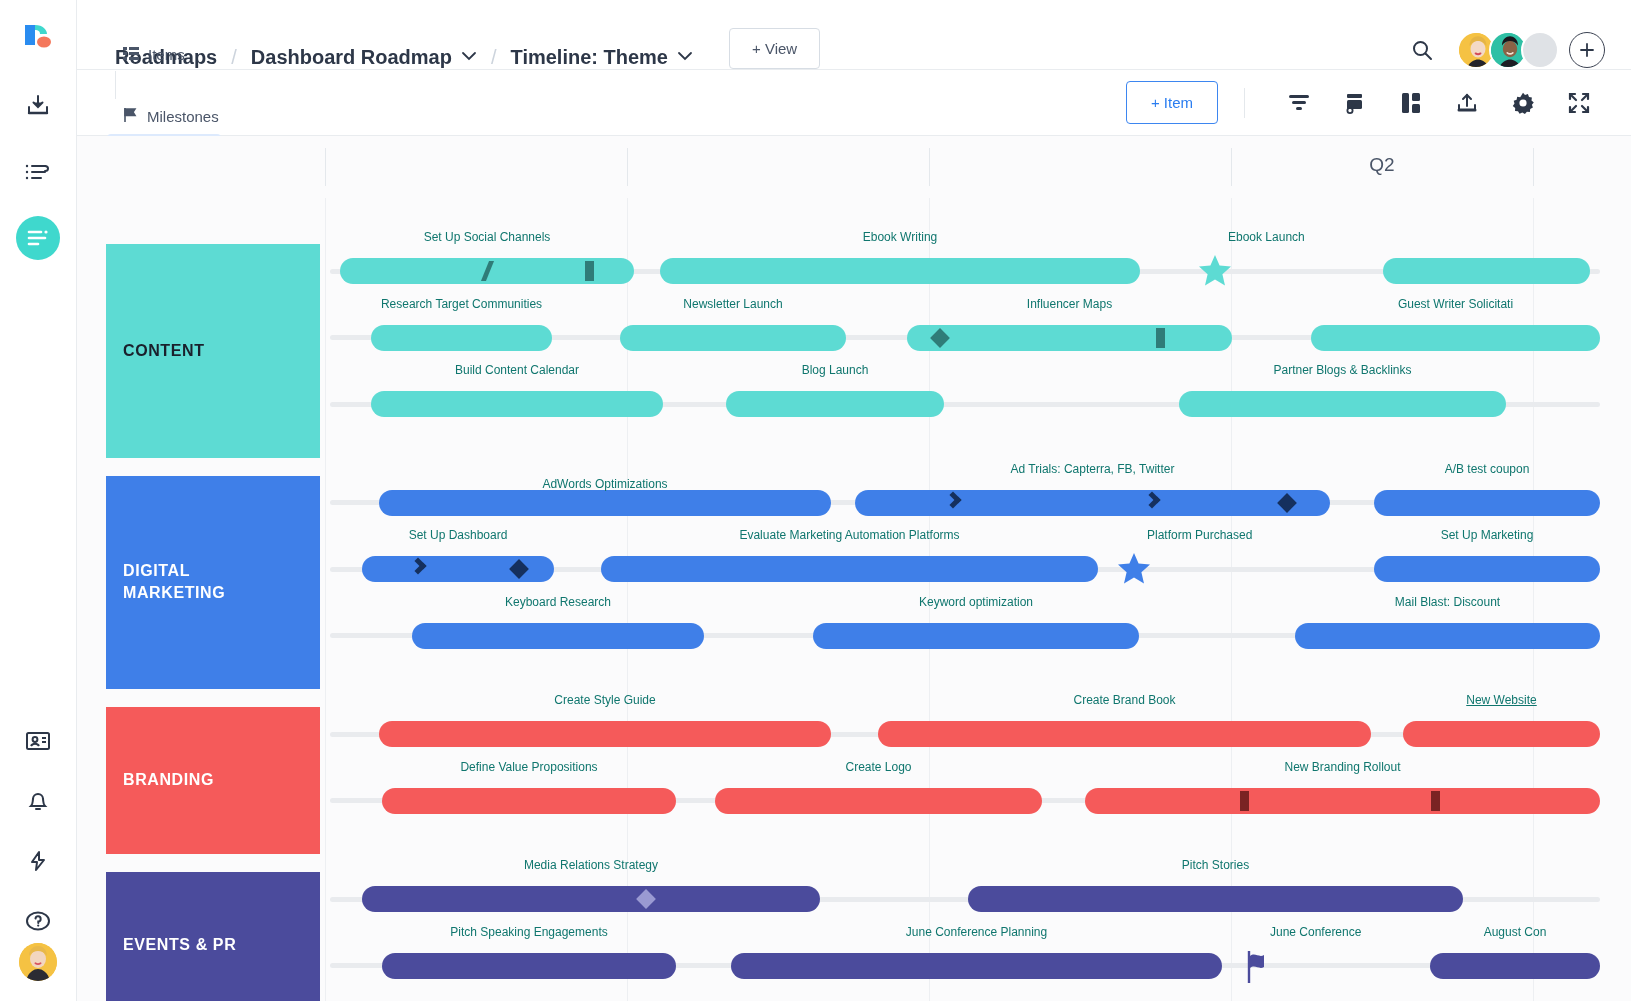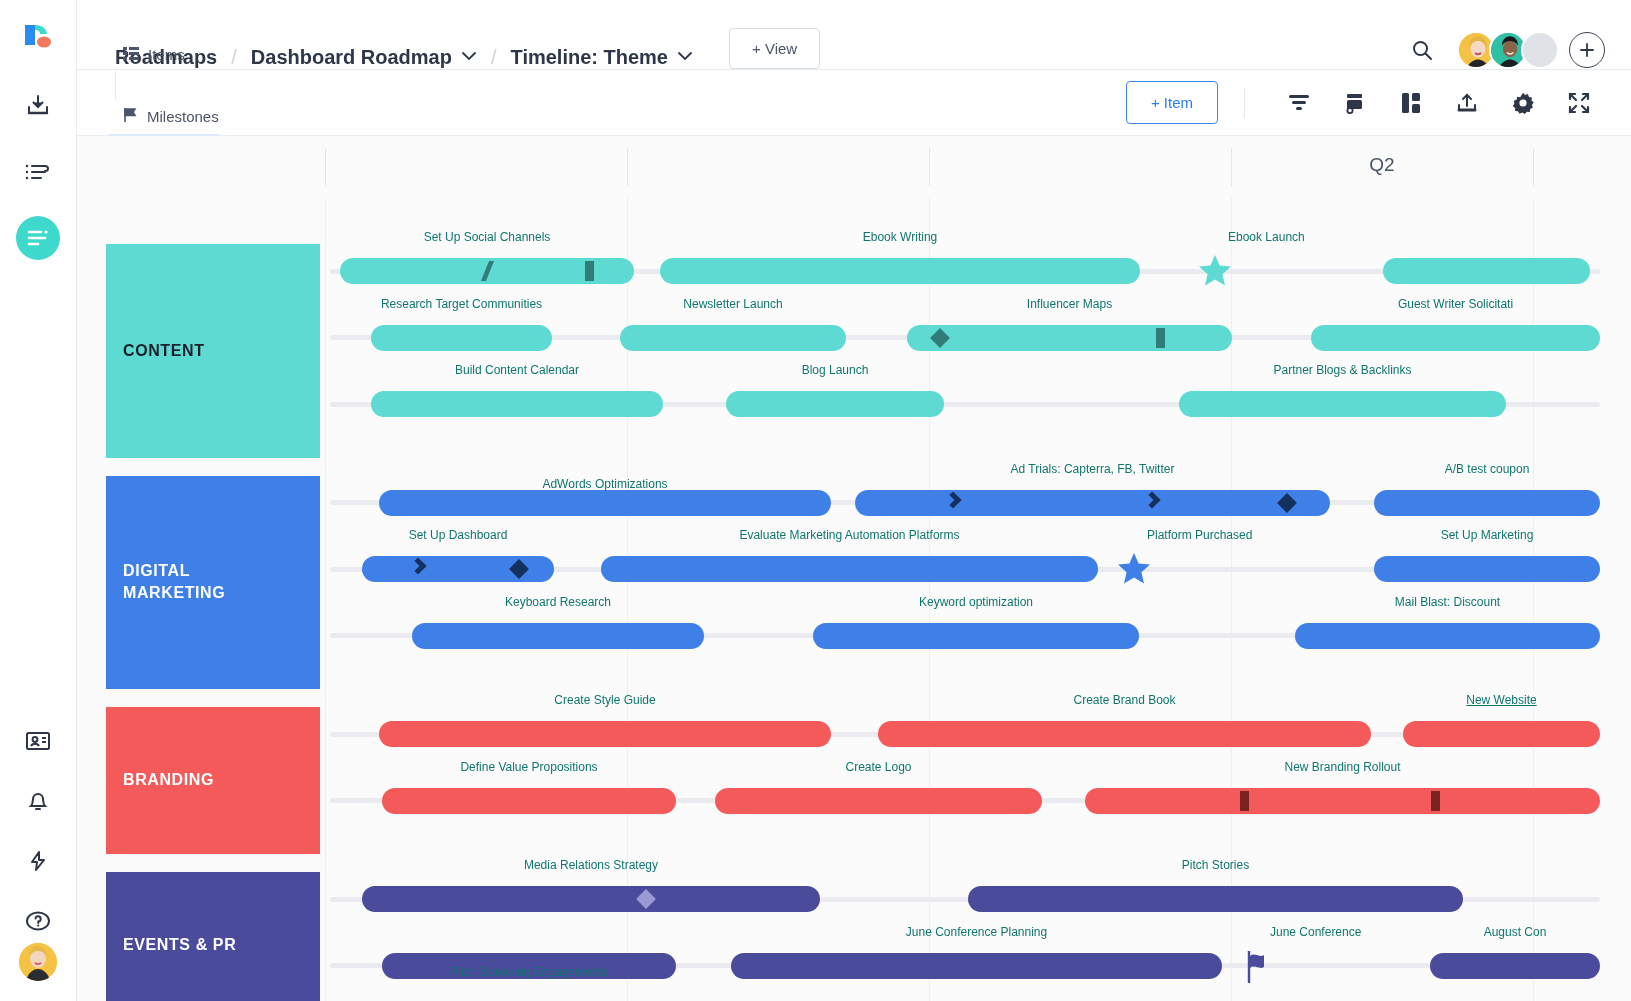--- a/index.html
+++ b/index.html
@@ -512,21 +512,21 @@
         </div>
         <div class="rowline" style="left: 253px; width: 1270px; top: 760.5px;"></div>
         <div class="bar" style="left: 285px; width: 458px; top: 750px; background: rgb(75, 75, 156); overflow: hidden;">
           <span class="mk mk-diamond" style="background: rgb(154, 154, 210); left: 276.96px; top: 6px;"></span>
         </div>
         <div class="bar-label" style="left: 285px; width: 458px; top: 722px;">Media Relations Strategy</div>
         <div class="bar" style="left: 891px; width: 495px; top: 750px; background: rgb(75, 75, 156); overflow: hidden;"></div>
         <div class="bar-label" style="left: 891px; width: 495px; top: 722px;">Pitch Stories</div>
         <div class="rowline" style="left: 253px; width: 1270px; top: 827px;"></div>
         <div class="bar" style="left: 305px; width: 294px; top: 816.5px; background: rgb(75, 75, 156); overflow: hidden;"></div>
-        <div class="bar-label" style="left: 305px; width: 294px; top: 788.5px; margin-top: 40px;">Pitch Speaking Engagements</div>
+        <div class="bar-label" style="left: 305px; width: 294px; top: 788.5px;">Pitch Speaking Engagements</div>
         <div class="bar" style="left: 654px; width: 491px; top: 816.5px; background: rgb(75, 75, 156); overflow: hidden;"></div>
         <div class="bar-label" style="left: 654px; width: 491px; top: 788.5px;">June Conference Planning</div>
         <div class="mk-flag" style="left: 1163px; top: 812.5px;"><svg width="34" height="36" viewBox="0 0 34 36">
             <path d="M9 2 v32" stroke="#4b4b9c" stroke-width="2.4" fill="none"></path>
             <path d="M10 7 c5 -4 9 2 14 -1 v12 c-5 3 -9 -3 -14 1 z" fill="#4b4b9c"></path>
           </svg></div>
         <div class="bar-label" style="left: 1193px; top: 788.5px;">June Conference</div>
         <div class="bar" style="left: 1353px; width: 170px; top: 816.5px; background: rgb(75, 75, 156); overflow: hidden;"></div>
         <div class="bar-label" style="left: 1353px; width: 170px; top: 788.5px;">August Con</div>
       </div>

